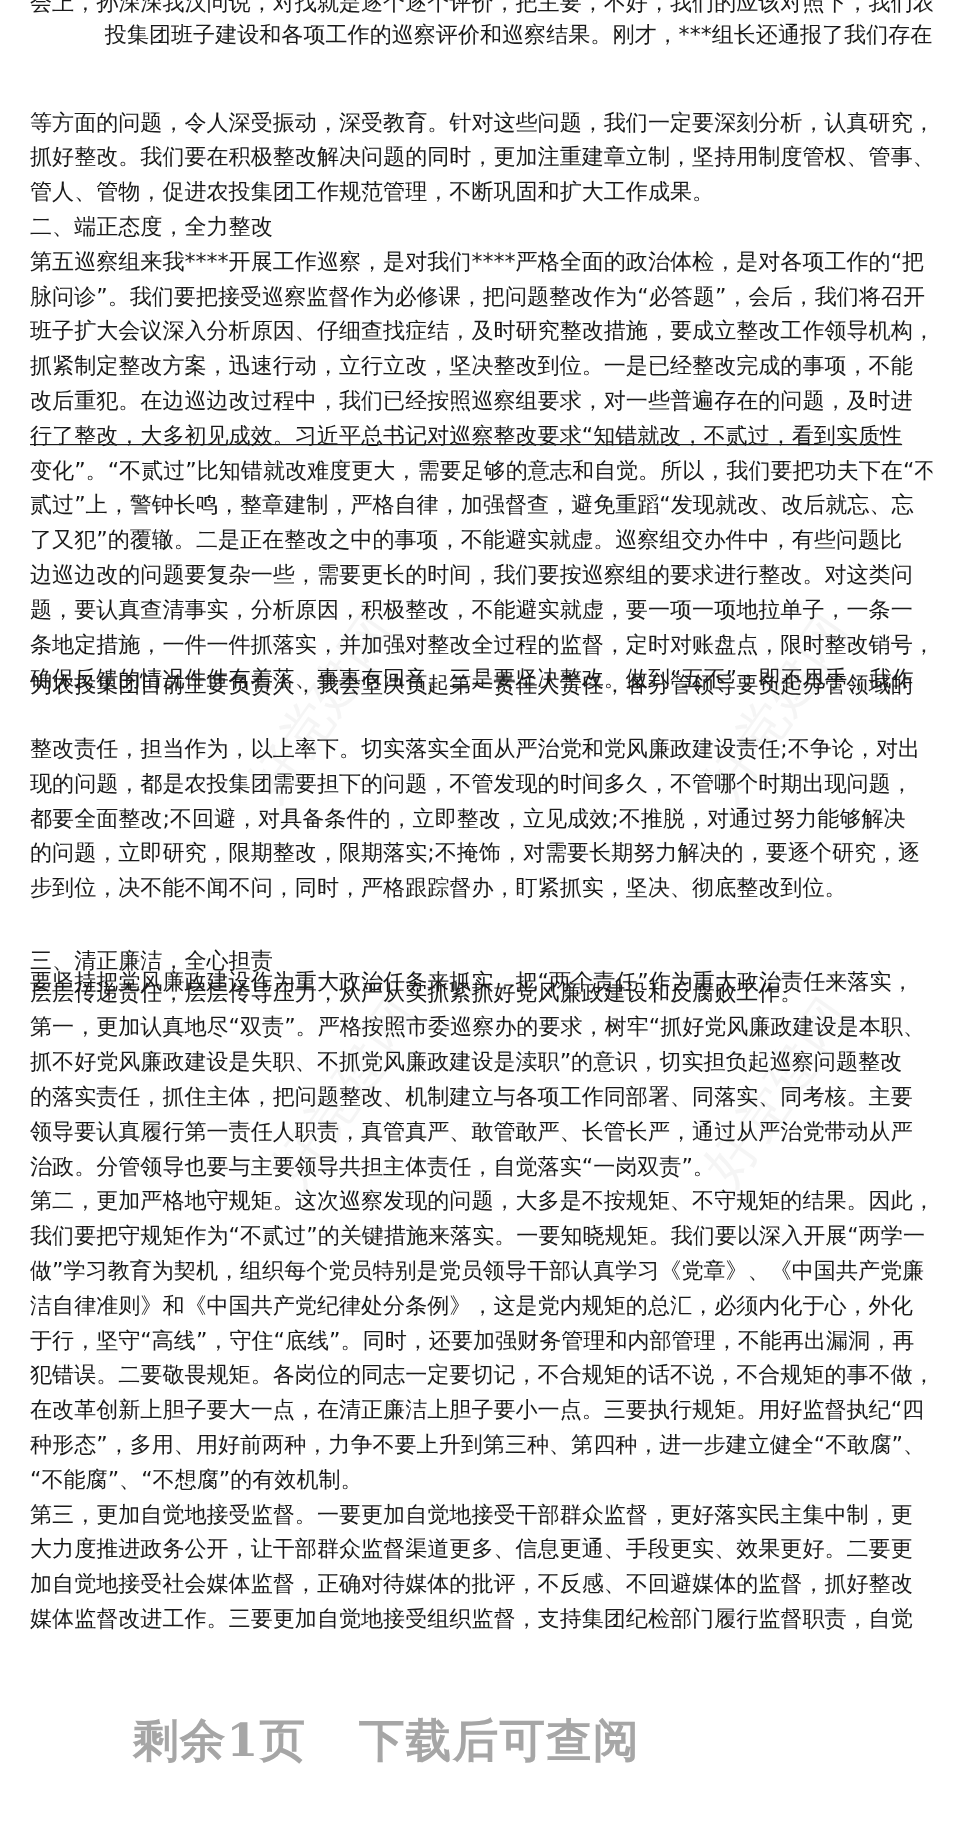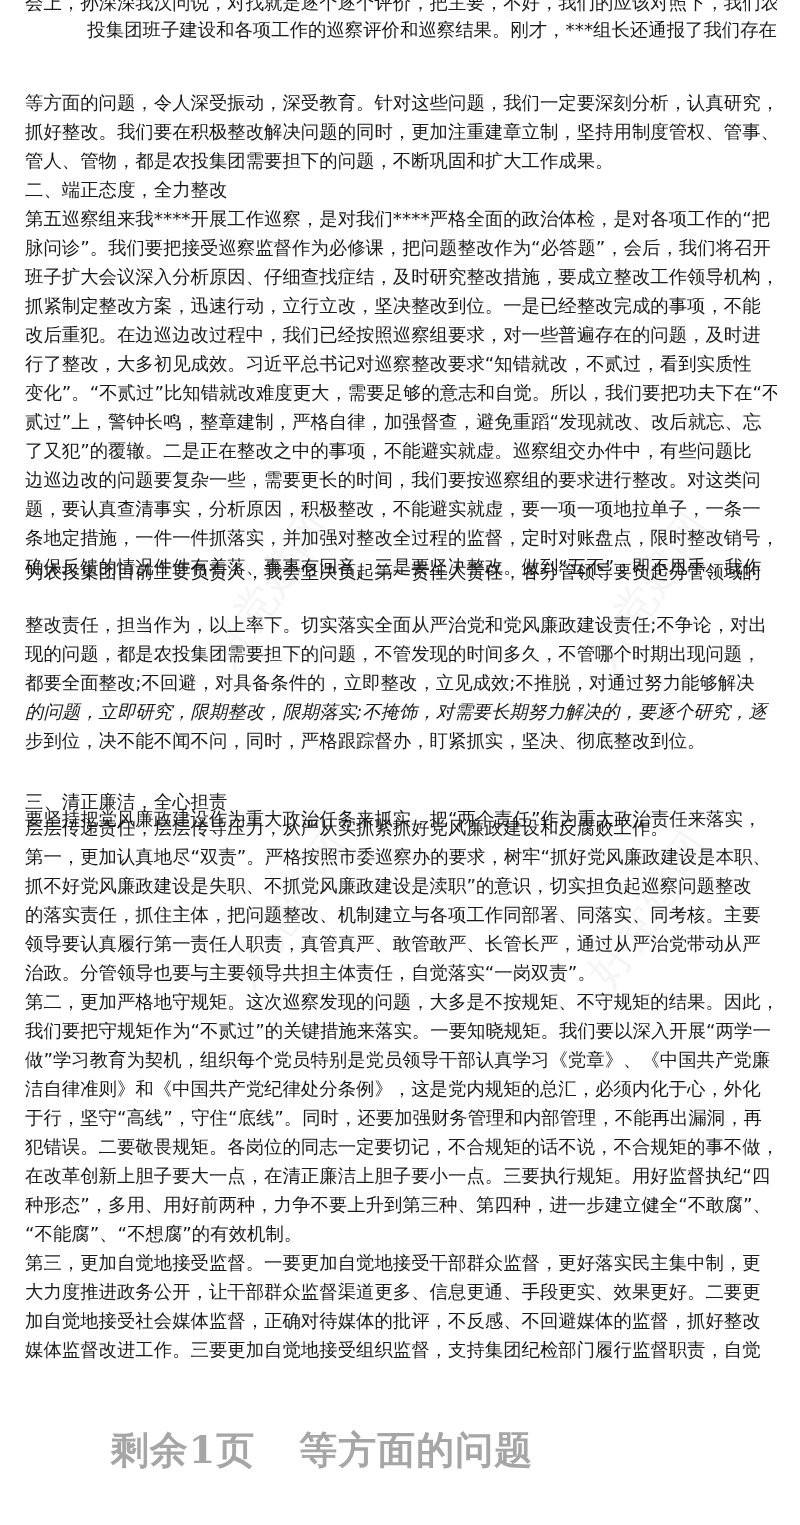--- a/index.html
+++ b/index.html
@@ -68,40 +68,40 @@
   <div class="watermark" style="left:180px; top:560px;">好党建网</div>
   <div class="watermark" style="left:560px; top:560px;">好党建网</div>
   <div class="watermark" style="left:200px; top:880px;">好党建网</div>
   <div class="watermark" style="left:560px; top:880px;">好党建网</div>
 
   <div class="line" style="top:-12px;">会上，孙深深我汉问说，对找就是逐个逐个评价，把主要，不好，我们的应该对照下，我们农</div>
   <div class="line" style="top:15px;text-align:right;">投集团班子建设和各项工作的巡察评价和巡察结果。刚才，***组长还通报了我们存在</div>
 
   <div class="line" style="top:88px;">等方面的问题，令人深受振动，深受教育。针对这些问题，我们一定要深刻分析，认真研究，</div>
   <div class="line" style="top:117px;">抓好整改。我们要在积极整改解决问题的同时，更加注重建章立制，坚持用制度管权、管事、</div>
-  <div class="line" style="top:146px;">管人、管物，都是农投集团需要担下的问题，不断巩固和扩大工作成果。</div>
+  <div class="line" style="top:146px;">管人、管物，促进农投集团工作规范管理，不断巩固和扩大工作成果。</div>
   <div class="line" style="top:175px;">二、端正态度，全力整改</div>
   <div class="line" style="top:204px;">第五巡察组来我****开展工作巡察，是对我们****严格全面的政治体检，是对各项工作的“把</div>
   <div class="line" style="top:233px;">脉问诊”。我们要把接受巡察监督作为必修课，把问题整改作为“必答题”，会后，我们将召开</div>
   <div class="line" style="top:262px;">班子扩大会议深入分析原因、仔细查找症结，及时研究整改措施，要成立整改工作领导机构，</div>
   <div class="line" style="top:291px;">抓紧制定整改方案，迅速行动，立行立改，坚决整改到位。一是已经整改完成的事项，不能</div>
   <div class="line" style="top:320px;">改后重犯。在边巡边改过程中，我们已经按照巡察组要求，对一些普遍存在的问题，及时进</div>
-  <div class="line" style="top:349px;">行了整改，大多初见成效。习近平总书记对巡察整改要求“知错就改，不贰过，看到实质性</div>
+  <div class="line" style="top:349px;text-decoration:underline;">行了整改，大多初见成效。习近平总书记对巡察整改要求“知错就改，不贰过，看到实质性</div>
   <div class="line" style="top:378px;">变化”。“不贰过”比知错就改难度更大，需要足够的意志和自觉。所以，我们要把功夫下在“不</div>
   <div class="line" style="top:407px;">贰过”上，警钟长鸣，整章建制，严格自律，加强督查，避免重蹈“发现就改、改后就忘、忘</div>
   <div class="line" style="top:436px;">了又犯”的覆辙。二是正在整改之中的事项，不能避实就虚。巡察组交办件中，有些问题比</div>
   <div class="line" style="top:465px;">边巡边改的问题要复杂一些，需要更长的时间，我们要按巡察组的要求进行整改。对这类问</div>
   <div class="line" style="top:494px;">题，要认真查清事实，分析原因，积极整改，不能避实就虚，要一项一项地拉单子，一条一</div>
   <div class="line" style="top:523px;">条地定措施，一件一件抓落实，并加强对整改全过程的监督，定时对账盘点，限时整改销号，</div>
   <div class="line" style="top:552px;">确保反馈的情况件件有着落、事事有回音。三是要坚决整改。做到“五不”：即不甩手，我作</div>
   <div class="line" style="top:557px;">为农投集团目前主要负责人，我会坚决负起第一责任人责任，各分管领导要负起分管领域的</div>
   <div class="line" style="top:610px;">整改责任，担当作为，以上率下。切实落实全面从严治党和党风廉政建设责任;不争论，对出</div>
   <div class="line" style="top:639px;">现的问题，都是农投集团需要担下的问题，不管发现的时间多久，不管哪个时期出现问题，</div>
   <div class="line" style="top:668px;">都要全面整改;不回避，对具备条件的，立即整改，立见成效;不推脱，对通过努力能够解决</div>
-  <div class="line" style="top:697px;font-style:italic;">的问题，立即研究，限期整改，限期落实;不掩饰，对需要长期努力解决的，要逐个研究，逐</div>
+  <div class="line" style="top:697px;">的问题，立即研究，限期整改，限期落实;不掩饰，对需要长期努力解决的，要逐个研究，逐</div>
   <div class="line" style="top:726px;">步到位，决不能不闻不问，同时，严格跟踪督办，盯紧抓实，坚决、彻底整改到位。</div>
   <div class="line" style="top:787px;">三、清正廉洁，全心担责</div>
   <div class="line" style="top:784px;margin-top:20px;">要坚持把党风廉政建设作为重大政治任务来抓实，把“两个责任”作为重大政治责任来落实，</div>
   <div class="line" style="top:813px;">层层传递责任，层层传导压力，从严从实抓紧抓好党风廉政建设和反腐败工作。</div>
   <div class="line" style="top:842px;">第一，更加认真地尽“双责”。严格按照市委巡察办的要求，树牢“抓好党风廉政建设是本职、</div>
   <div class="line" style="top:871px;">抓不好党风廉政建设是失职、不抓党风廉政建设是渎职”的意识，切实担负起巡察问题整改</div>
   <div class="line" style="top:900px;">的落实责任，抓住主体，把问题整改、机制建立与各项工作同部署、同落实、同考核。主要</div>
   <div class="line" style="top:929px;">领导要认真履行第一责任人职责，真管真严、敢管敢严、长管长严，通过从严治党带动从严</div>
   <div class="line" style="top:958px;">治政。分管领导也要与主要领导共担主体责任，自觉落实“一岗双责”。</div>
   <div class="line" style="top:987px;">第二，更加严格地守规矩。这次巡察发现的问题，大多是不按规矩、不守规矩的结果。因此，</div>
@@ -113,16 +113,16 @@
   <div class="line" style="top:1161px;">在改革创新上胆子要大一点，在清正廉洁上胆子要小一点。三要执行规矩。用好监督执纪“四</div>
   <div class="line" style="top:1190px;">种形态”，多用、用好前两种，力争不要上升到第三种、第四种，进一步建立健全“不敢腐”、</div>
   <div class="line" style="top:1219px;">“不能腐”、“不想腐”的有效机制。</div>
   <div class="line" style="top:1248px;">第三，更加自觉地接受监督。一要更加自觉地接受干部群众监督，更好落实民主集中制，更</div>
   <div class="line" style="top:1277px;">大力度推进政务公开，让干部群众监督渠道更多、信息更通、手段更实、效果更好。二要更</div>
   <div class="line" style="top:1306px;">加自觉地接受社会媒体监督，正确对待媒体的批评，不反感、不回避媒体的监督，抓好整改</div>
   <div class="line" style="top:1335px;">媒体监督改进工作。三要更加自觉地接受组织监督，支持集团纪检部门履行监督职责，自觉</div>
 
   <div class="footer-banner">
     <span>剩余1页</span>
-    <span>等方面的问题</span>
+    <span>下载后可查阅</span>
   </div>
 
 </div>
 
 </body></html>

